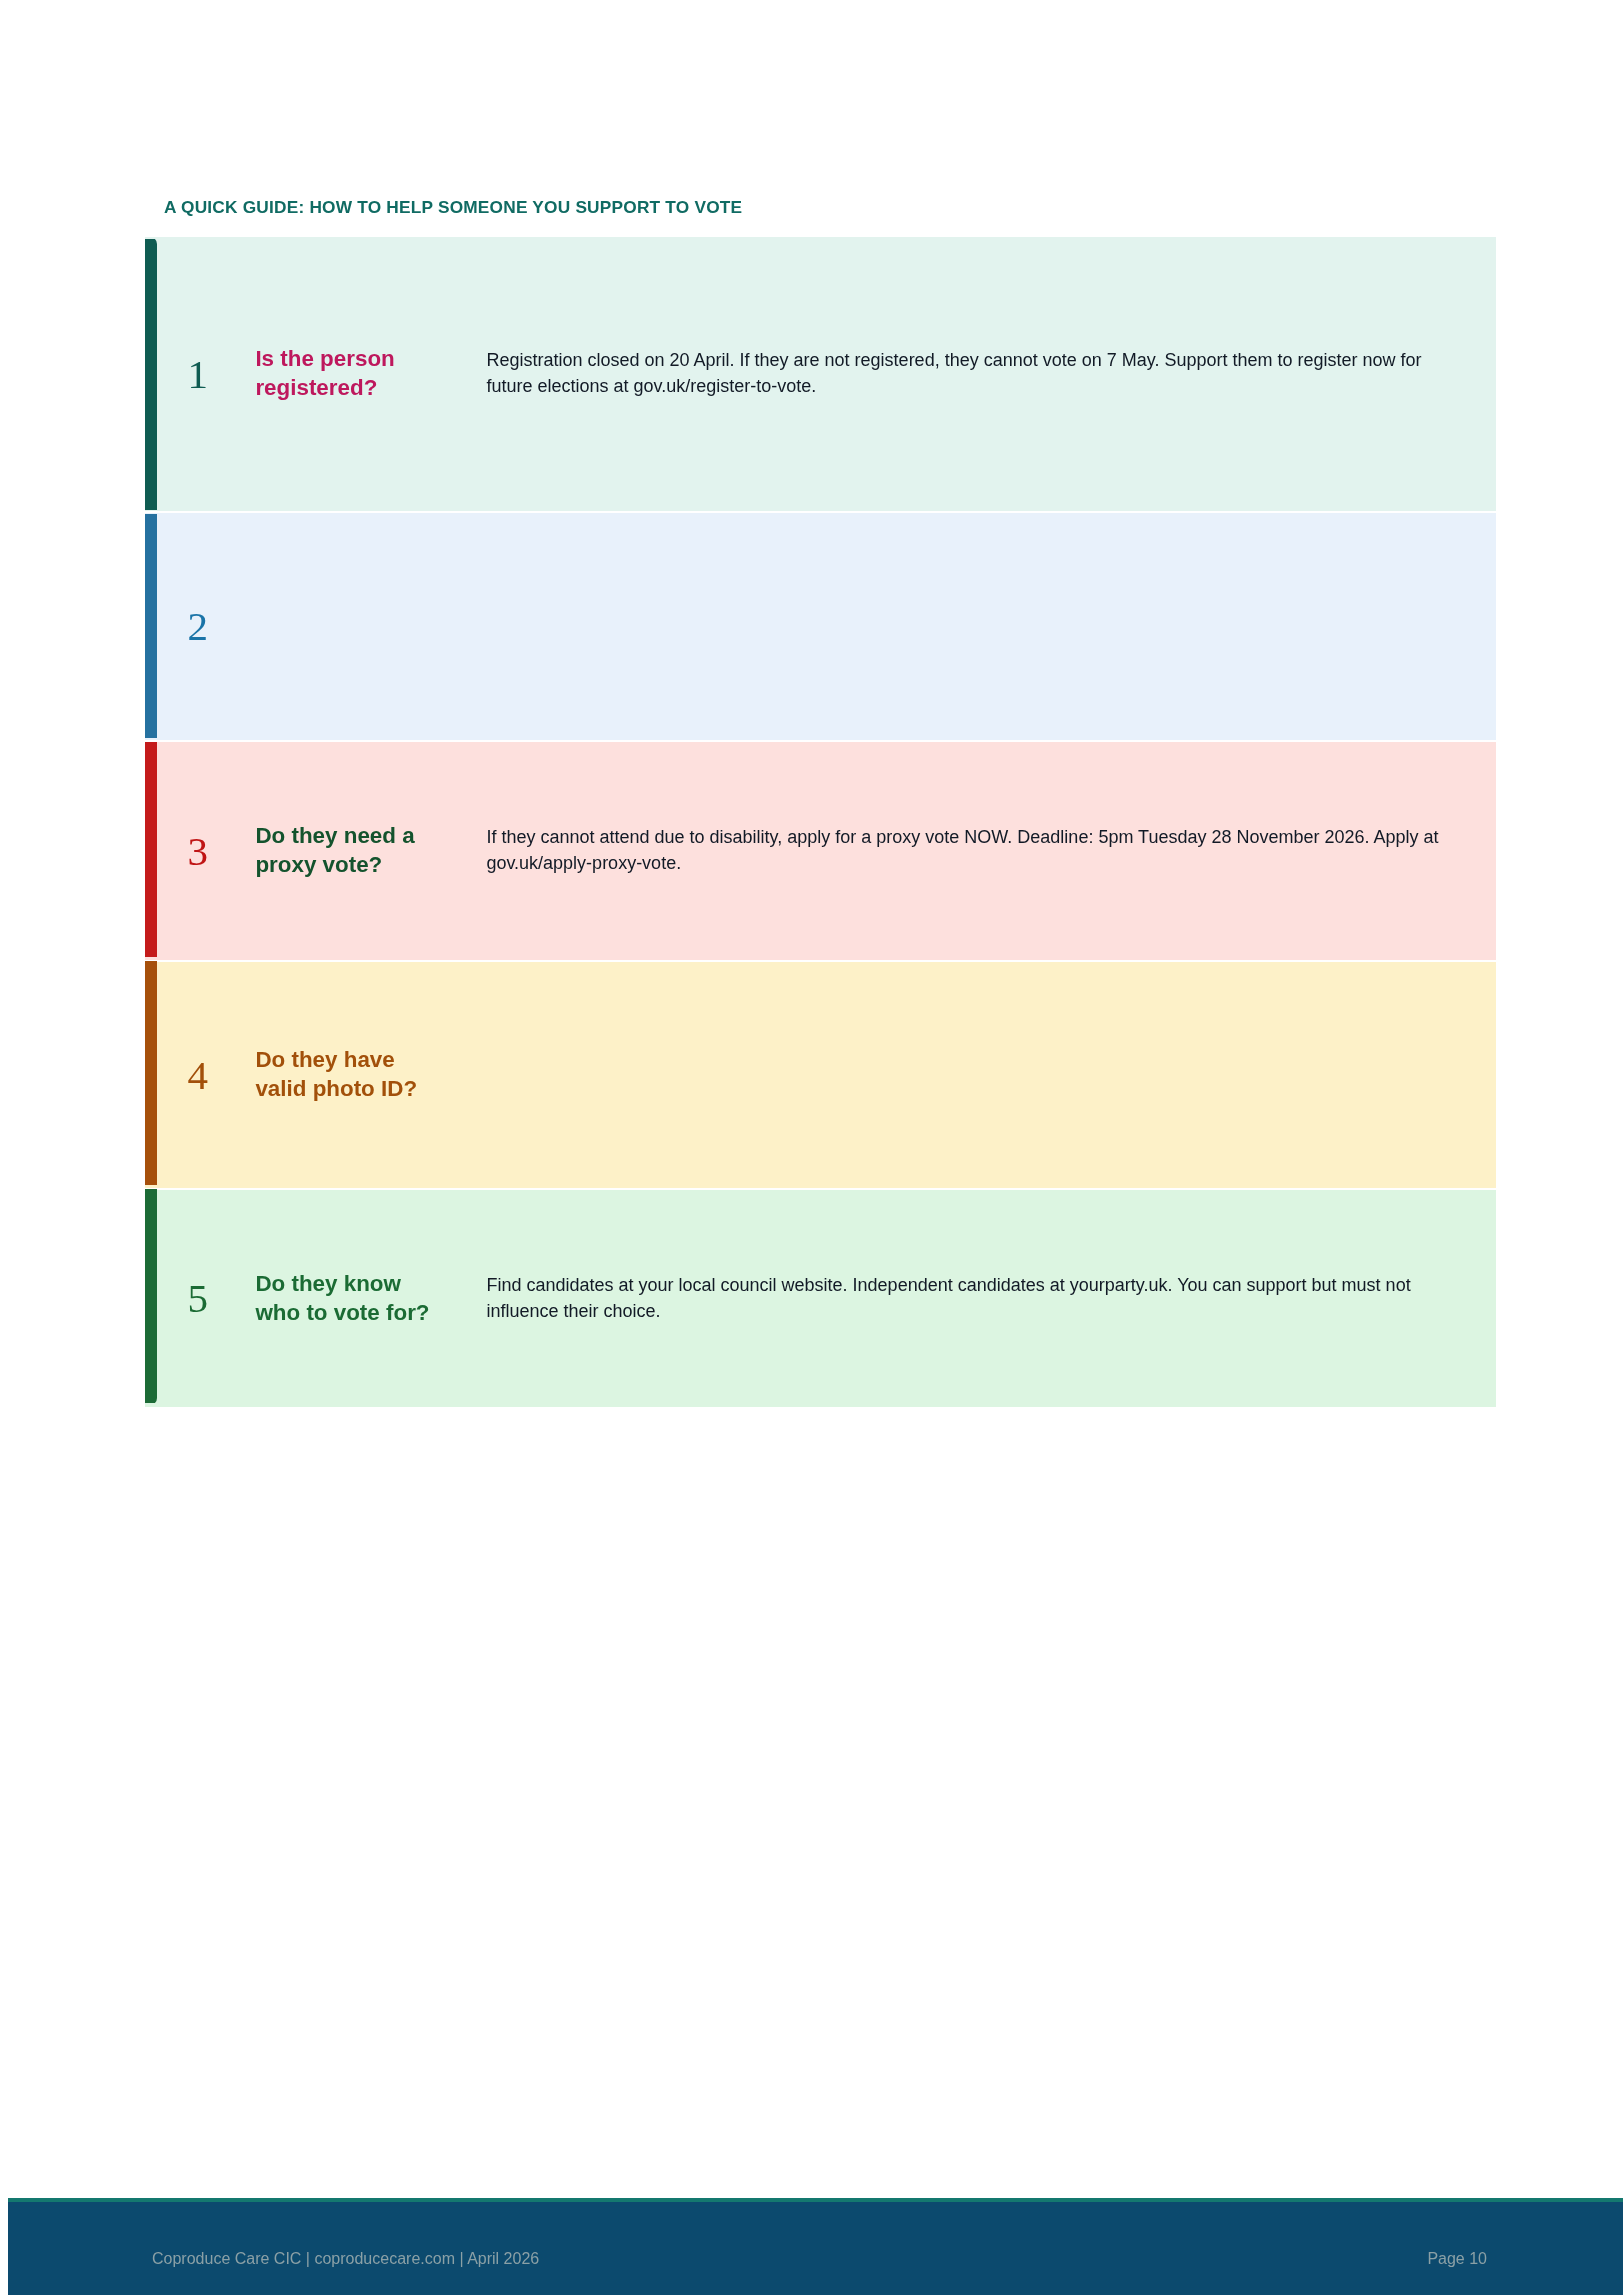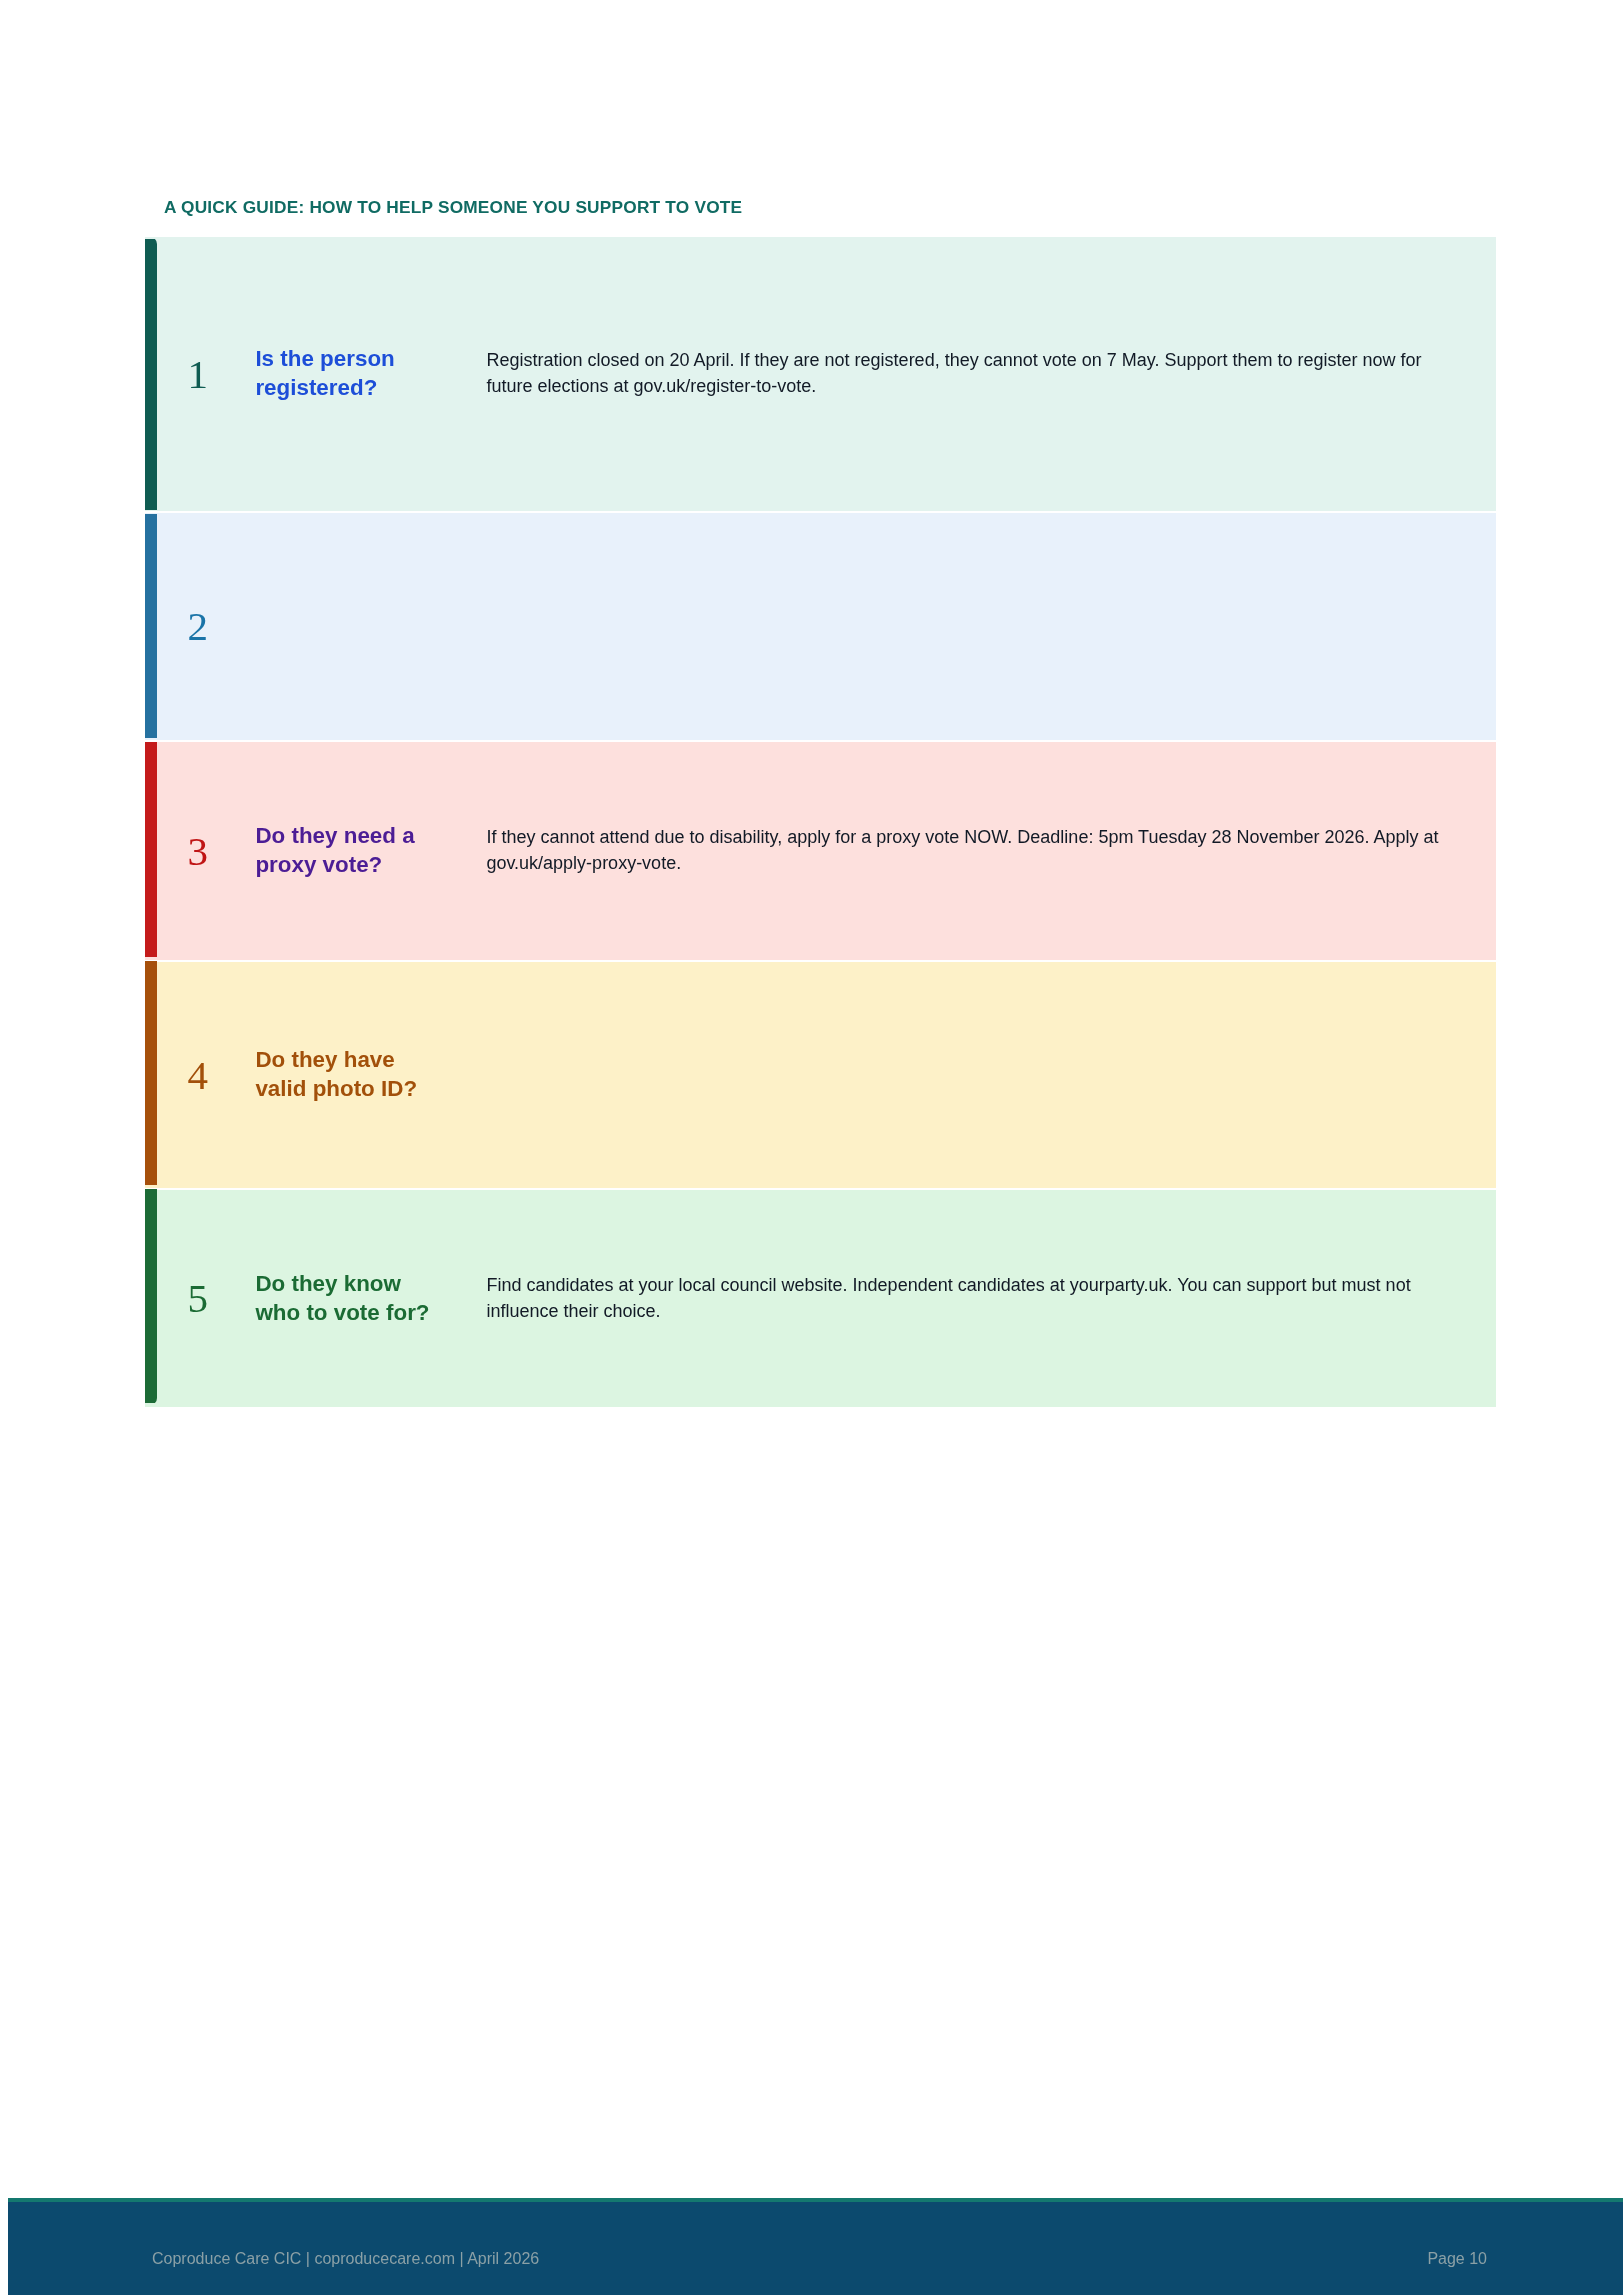--- a/index.html
+++ b/index.html
@@ -136,33 +136,33 @@
         <div class="accent-seg" style="height: 274px; background: rgb(15, 92, 82);"></div>
         <div class="accent-seg" style="height: 227px; background: rgb(37, 113, 160);"></div>
         <div class="accent-seg" style="height: 218px; background: rgb(196, 27, 27);"></div>
         <div class="accent-seg" style="height: 226px; background: rgb(166, 80, 11);"></div>
         <div class="accent-seg" style="height: 217px; background: rgb(28, 107, 54);"></div>
       </div>
     <div id="rows-host">
         <div class="guide-row" style="height: 274px; background: rgb(226, 243, 238);">
           <div class="row-inner">
             <div class="row-number" style="color: rgb(15, 92, 82);">1</div>
-            <div class="row-question" style="color: #1d4ed8;">Is the person registered?</div>
+            <div class="row-question" style="color: #be185d;">Is the person registered?</div>
             <div class="row-detail">Registration closed on 20 April. If they are not registered, they cannot vote on 7 May. Support them to register now for future elections at gov.uk/register-to-vote.</div>
           </div>
         </div>
         <div class="guide-row" style="height: 227px; background: rgb(232, 241, 251);">
           <div class="row-inner">
             <div class="row-number" style="color: rgb(26, 116, 168);">2</div>
           </div>
         </div>
         <div class="guide-row" style="height: 218px; background: rgb(253, 224, 221);">
           <div class="row-inner">
             <div class="row-number" style="color: rgb(192, 21, 21);">3</div>
-            <div class="row-question" style="color: #4c1d95;">Do they need a proxy vote?</div>
+            <div class="row-question" style="color: #14532d;">Do they need a proxy vote?</div>
             <div class="row-detail">If they cannot attend due to disability, apply for a proxy vote NOW. Deadline: 5pm Tuesday 28 November 2026. Apply at gov.uk/apply-proxy-vote.</div>
           </div>
         </div>
         <div class="guide-row" style="height: 226px; background: rgb(253, 241, 200);">
           <div class="row-inner">
             <div class="row-number" style="color: rgb(162, 80, 10);">4</div>
             <div class="row-question" style="color: rgb(162, 80, 10);">Do they have valid photo ID?</div>
           </div>
         </div>
         <div class="guide-row" style="height: 217px; background: rgb(220, 245, 225);">

